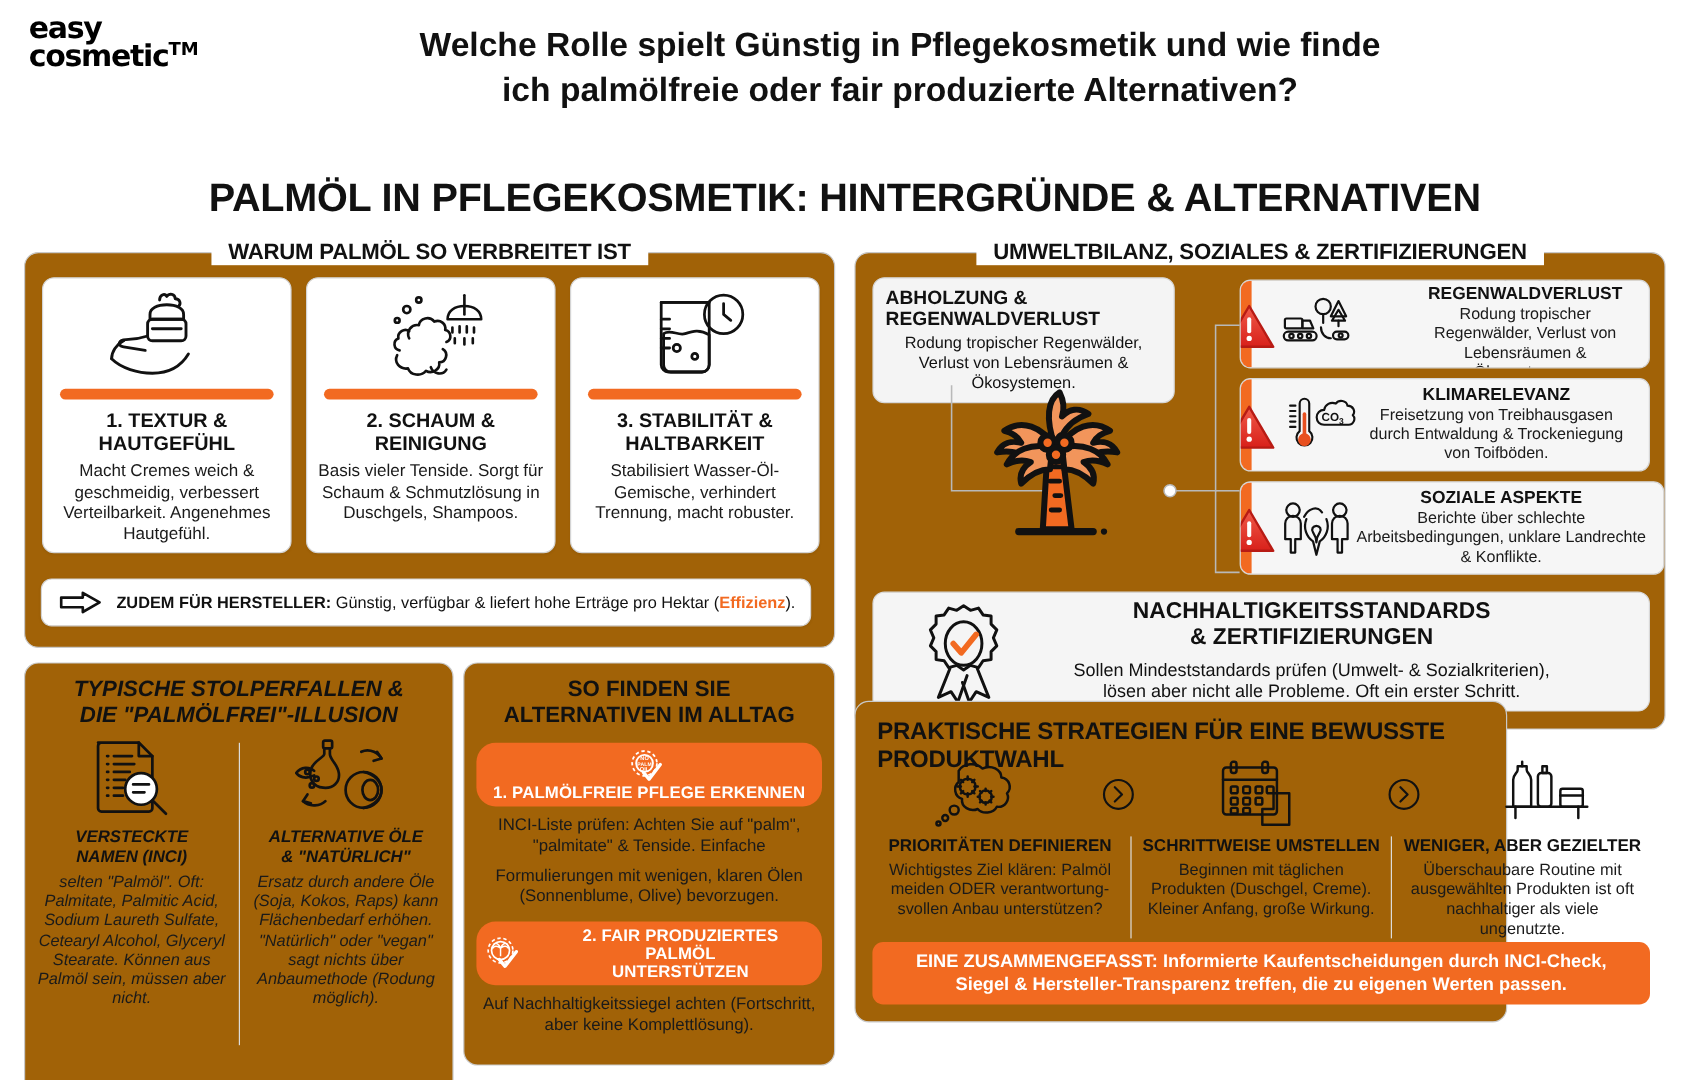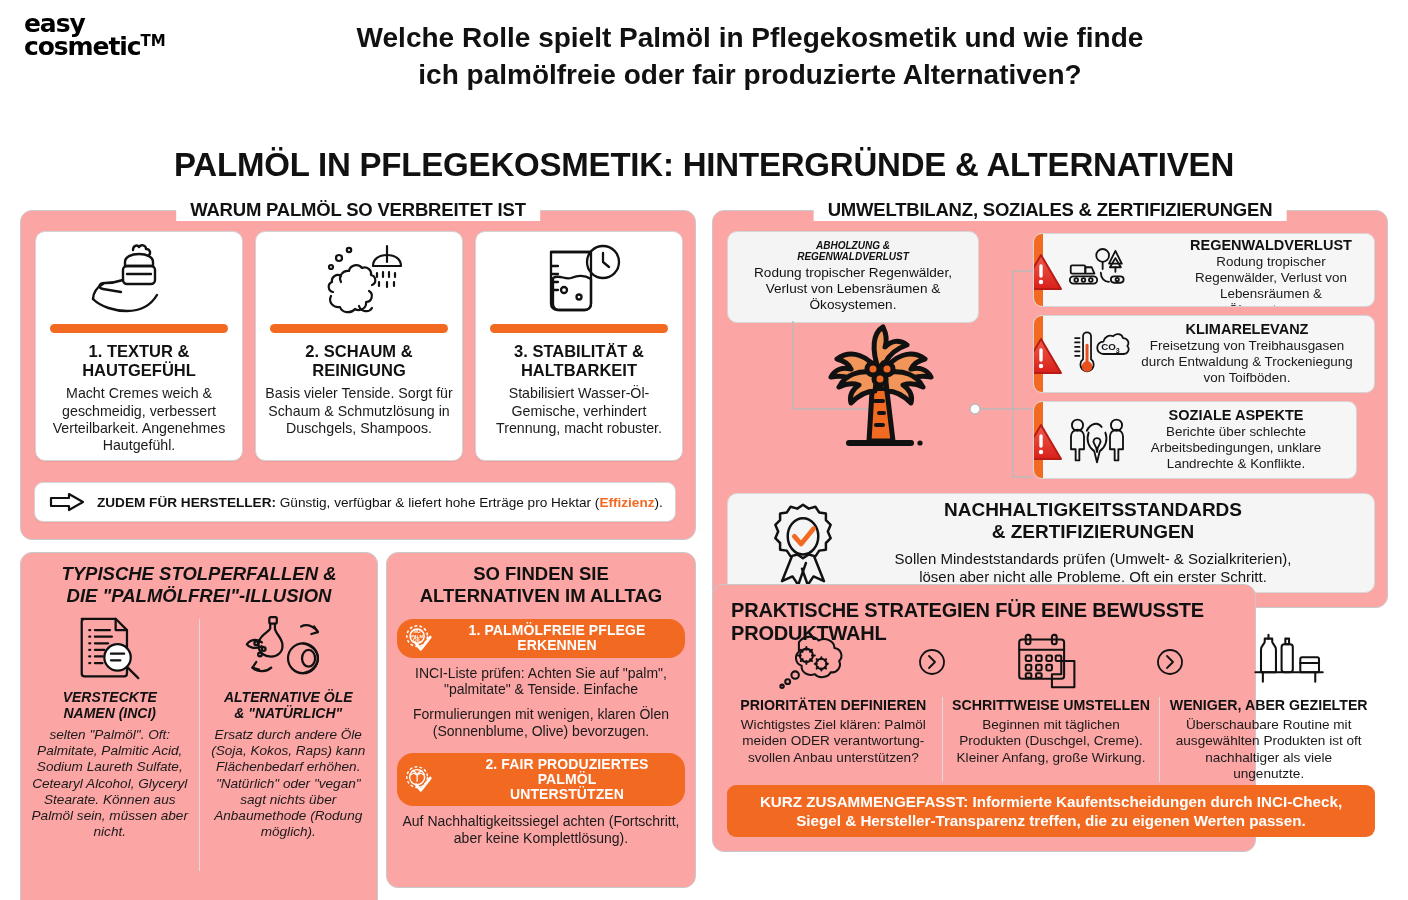--- a/index.html
+++ b/index.html
@@ -32,21 +32,21 @@
     position: absolute; left: 0; top: 146px; width: 1408px;
     text-align: center; font-size: 33px; font-weight: 800;
     letter-spacing: -0.2px; color: #111;
   }
 
   
   .panel {
     position: absolute;
     border: 1.4px solid #c9c9c9;
     border-radius: 12px;
-    background: #fca5a5;
+    background: #a16207;
   }
   .panel > .sect-title {
     position: absolute; top: -12px; left: 50%;
     transform: translateX(-50%);
     background: #fff; padding: 0 14px;
     font-size: 18.5px; font-weight: 800; white-space: nowrap;
     color: #111; letter-spacing: -0.2px;
   }
 
   
@@ -128,21 +128,21 @@
   .issue .ib {
     font-size: 13.4px; text-align: center; color: #1a1a1a; line-height: 1.19;
     margin-top: 1px;
   }
   .warn { position: absolute; left: -15px; z-index: 3; }
 
   .leafbox {
     position: absolute; border: 1.2px solid #d6d6d6; border-radius: 10px;
     background: #f4f4f4; padding: 8px 10px;
   }
-  .leafbox .lh { font-size: 10px; font-weight: 800; text-align: center; line-height: 1.14; font-style: italic; }
+  .leafbox .lh { font-size: 16px; font-weight: 800; text-align: left; line-height: 1.14; }
   .leafbox .lb { font-size: 13.6px; text-align: center; line-height: 1.2; margin-top: 2px; }
 
   .certbox {
     position: absolute; border: 1.2px solid #d8d8d8; border-radius: 10px;
     background: #f5f5f5; display: flex; align-items: center;
   }
   .certbox .ch { font-size: 19px; font-weight: 800; text-align: center; line-height: 1.17; }
   .certbox .cb { font-size: 15px; text-align: center; line-height: 1.24; margin-top: 6px; }
 
   
@@ -165,21 +165,21 @@
 <body>
 
 <div class="page">
 
   <div class="logo">
     <div>easy</div>
     <div><span>cosmetic</span><span class="tm">TM</span></div>
   </div>
 
   <div class="headq">
-    <div>Welche Rolle spielt Palmöl in Pflegekosmetik und wie finde</div>
+    <div>Welche Rolle spielt Günstig in Pflegekosmetik und wie finde</div>
     <div>ich palmölfreie oder fair produzierte Alternativen?</div>
   </div>
 
   <div class="maintitle">PALMÖL IN PFLEGEKOSMETIK: HINTERGRÜNDE &amp; ALTERNATIVEN</div>
 
   <div class="panel" style="left:20px; top:210px; width:676px; height:330px;">
     <div class="sect-title">WARUM PALMÖL SO VERBREITET IST</div>
 
     <div class="card" style="position:absolute; left:14px; top:20px; width:208px; height:230px; padding:8px 0 0 0;">
       <svg class="ic" width="100" height="78" viewBox="0 0 100 78" fill="none" stroke="#111" stroke-width="2.4" stroke-linecap="round" stroke-linejoin="round">
@@ -294,21 +294,21 @@
       </div>
     </div>
   </div>
 
   <div class="panel" style="left:386px; top:552px; width:310px; height:336px; padding:10px 10px;">
     <div class="subtitle2">
       <div>SO FINDEN SIE</div>
       <div>ALTERNATIVEN IM ALLTAG</div>
     </div>
 
-    <div class="pill" style="margin-top:12px;">
+    <div class="pill" style="margin-top:12px;flex-direction:column;">
       <svg width="32" height="30" viewBox="0 0 34 32" fill="none" stroke="#fff" stroke-width="1.6">
         <circle cx="15" cy="14" r="11" stroke-dasharray="3 2.4"></circle>
         <circle cx="15" cy="14" r="7.5"></circle>
         <text x="15" y="11" font-size="5" fill="#fff" stroke="none" text-anchor="middle" font-family="Liberation Sans, sans-serif">NO</text>
         <text x="15" y="16" font-size="4.5" fill="#fff" stroke="none" text-anchor="middle" font-family="Liberation Sans, sans-serif">PALM</text>
         <text x="15" y="20.5" font-size="5" fill="#fff" stroke="none" text-anchor="middle" font-family="Liberation Sans, sans-serif">OIL</text>
         <path d="M14 22l5 6 10-13" stroke="#fff" stroke-width="3" stroke-linecap="round" stroke-linejoin="round" fill="none"></path>
       </svg>
       <span class="pl-txt">1. PALMÖLFREIE PFLEGE ERKENNEN</span>
     </div>
@@ -420,21 +420,21 @@
         <path d="M8 10h5M8 15h5M8 20h5M8 25h5M8 30h5"></path>
         <path d="M40 28c-4 0-7-3-7-7s3-7 7-7c1-5 6-8 11-6 3-4 10-3 11 2 5 0 8 5 5 9 3 3 1 9-4 9z"></path>
         <text x="48" y="24" font-size="11" font-weight="700" fill="#111" stroke="none" text-anchor="middle" font-family="Liberation Sans, sans-serif"><tspan>CO</tspan><tspan dy="3" font-size="8">3</tspan></text>
       </svg>
       <div class="itxt">
         <div class="ih">KLIMARELEVANZ</div>
         <div class="ib">Freisetzung von Treibhausgasen durch Entwaldung &amp; Trockeniegung von Toifböden.</div>
       </div>
     </div>
 
-    <div class="issue" style="left:320px; top:190px; width:324px; height:78px;justify-content:flex-end;">
+    <div class="issue" style="left:320px; top:190px; width:354px; height:78px;justify-content:flex-end;">
       <svg class="warn" width="44" height="40" viewBox="0 0 44 40" style="top:20px;">
         <defs>
             <linearGradient id="wg3" x1="0" y1="0" x2="0" y2="1">
               <stop offset="0" stop-color="#F05B4A"></stop>
               <stop offset="1" stop-color="#D8201A"></stop>
             </linearGradient>
           </defs>
         <path d="M22 3 L42 37 H2 Z" fill="url(#wg3)" stroke="#B81B14" stroke-width="2" stroke-linejoin="round"></path>
         <path d="M22 14v10" stroke="#fff" stroke-width="3.4" stroke-linecap="round"></path>
         <circle cx="22" cy="30" r="2.2" fill="#fff"></circle>
@@ -547,19 +547,19 @@
       </div>
       <div class="vdiv"></div>
       <div style="flex:1; padding:0 8px;">
         <div class="st-t">WENIGER, ABER GEZIELTER</div>
         <div class="st-b">Überschaubare Routine mit ausgewählten Produkten ist oft nachhaltiger als viele ungenutzte.</div>
       </div>
     </div>
 
     <div class="summary" style="left:14px; top:200px; width:648px; height:52px;">
       <div>
-        <div>KURZ ZUSAMMENGEFASST: Informierte Kaufentscheidungen durch INCI-Check,</div>
+        <div>EINE ZUSAMMENGEFASST: Informierte Kaufentscheidungen durch INCI-Check,</div>
         <div>Siegel &amp; Hersteller-Transparenz treffen, die zu eigenen Werten passen.</div>
       </div>
     </div>
   </div>
 
 </div>
 
 </body></html>

